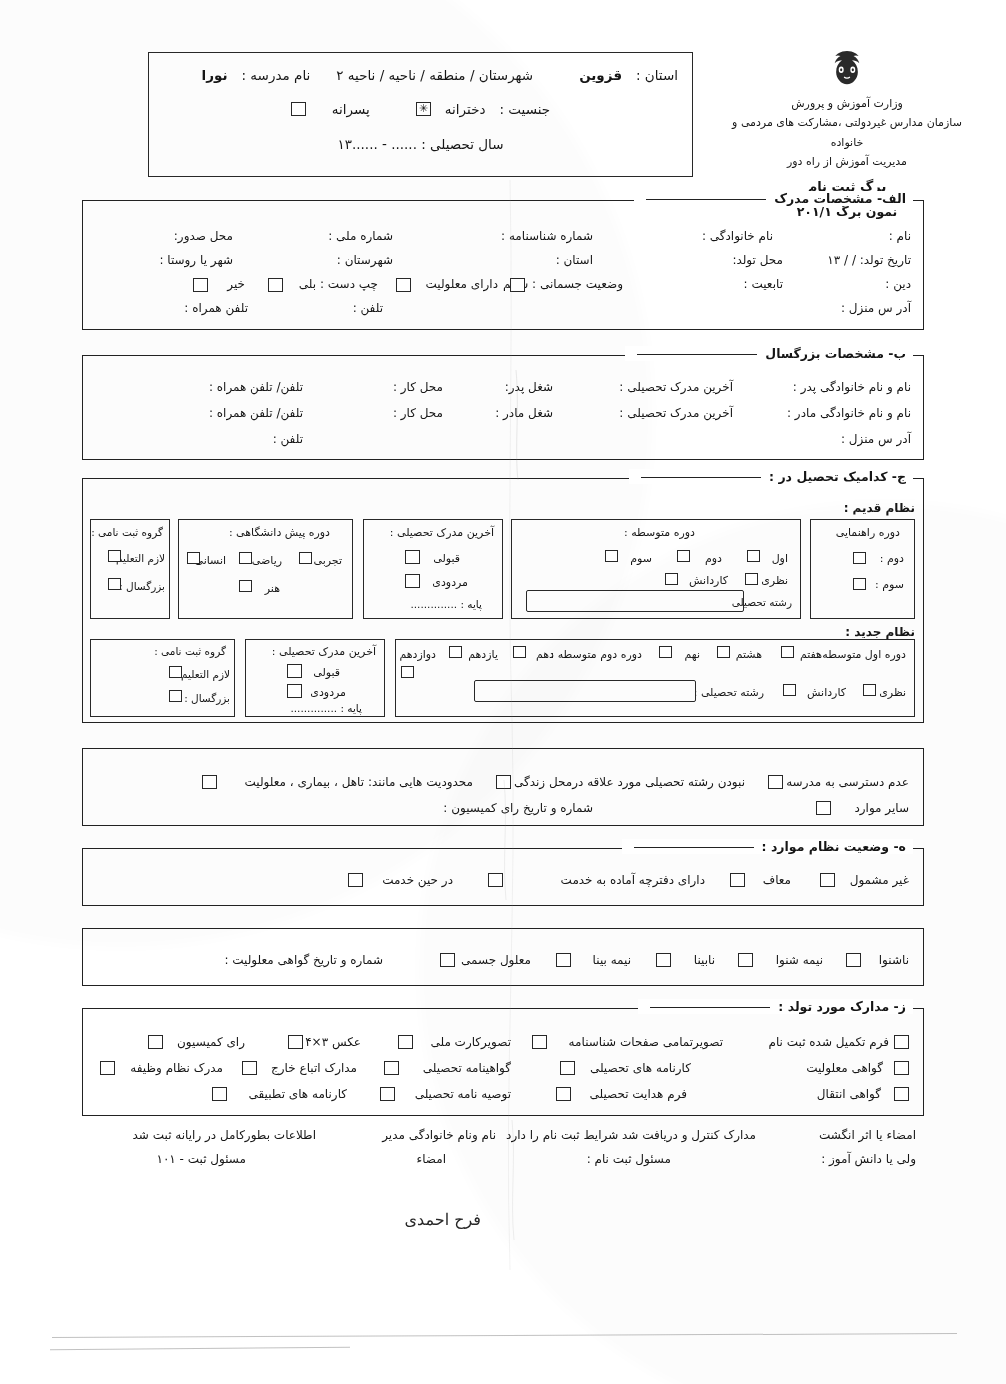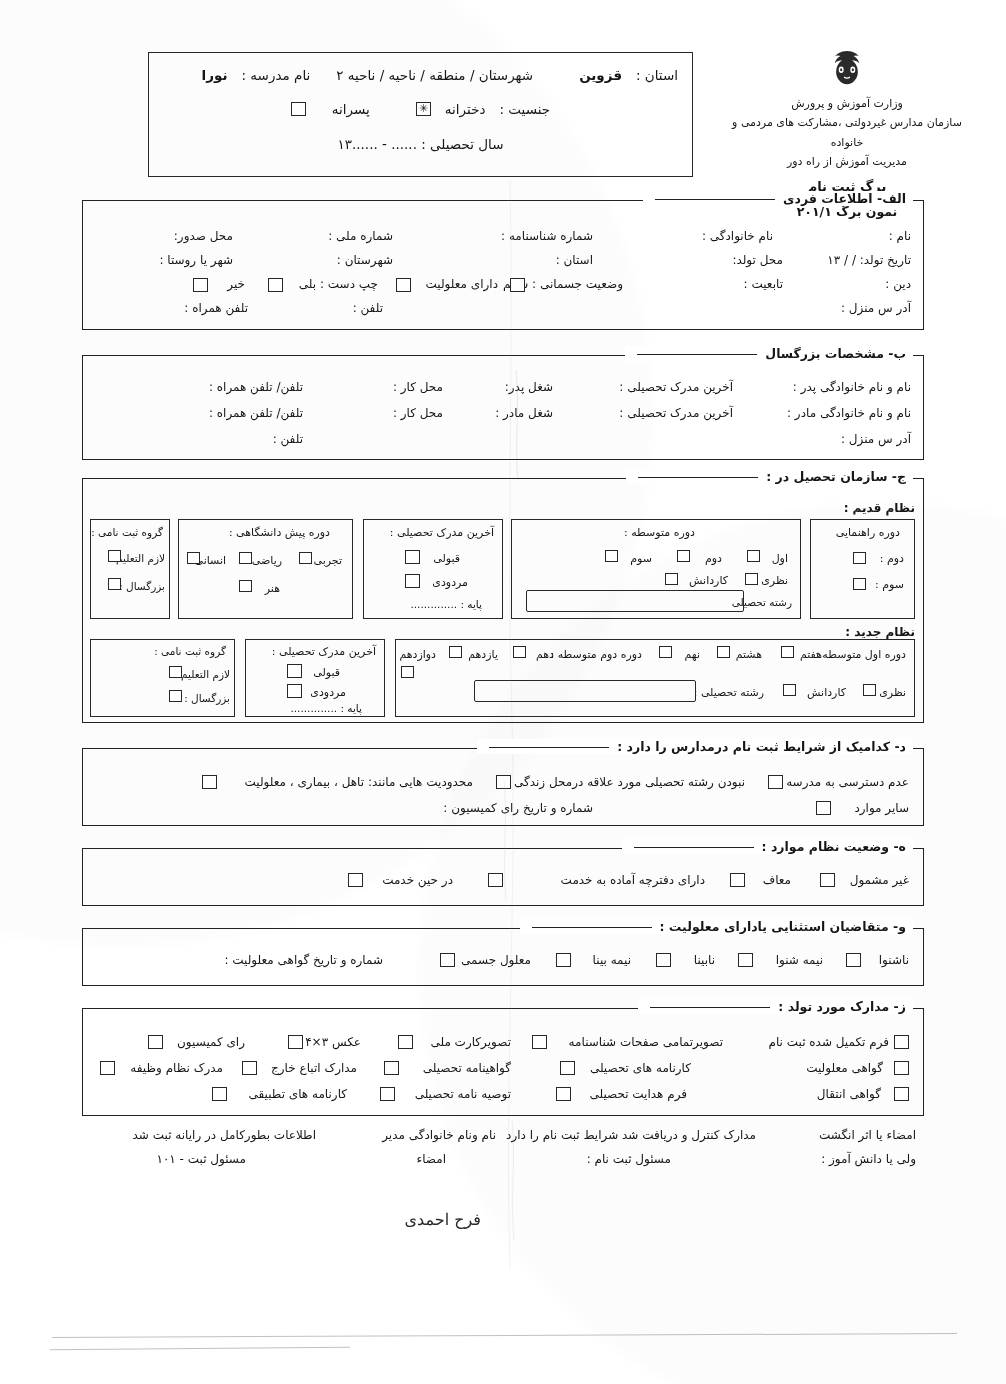--- a/index.html
+++ b/index.html
@@ -163,21 +163,21 @@
       <span class="gap-md"></span>
       <span class="cb"></span>
     </div>
     <div class="hdr-row hdr-r3">
       <span class="hdr-seg">سال تحصیلی : ...... - ......۱۳</span>
     </div>
   </div>
 
   <div class="section" style="left:82px;top:200px;width:842px;height:130px;">
     <div class="sec-title">
-      <span>الف- اطلاعات فردی</span><span class="rule"></span>
+      <span>الف- مشخصات مدرک</span><span class="rule"></span>
     </div>
 
     <div class="f" style="right:12px;top:28px;">نام :</div>
     <div class="f" style="right:150px;top:28px;">نام خانوادگی :</div>
     <div class="f" style="right:330px;top:28px;">شماره شناسنامه :</div>
     <div class="f" style="right:530px;top:28px;">شماره ملی :</div>
     <div class="f" style="right:690px;top:28px;">محل صدور:</div>
 
     <div class="f" style="right:12px;top:52px;">تاریخ تولد: / / ۱۳</div>
     <div class="f" style="right:140px;top:52px;">محل تولد:</div>
@@ -217,21 +217,21 @@
     <div class="f" style="right:370px;top:50px;">شغل مادر :</div>
     <div class="f" style="right:480px;top:50px;">محل کار :</div>
     <div class="f" style="right:620px;top:50px;">تلفن/ تلفن همراه :</div>
 
     <div class="f" style="right:12px;top:76px;">آدر س منزل :</div>
     <div class="f" style="right:620px;top:76px;">تلفن :</div>
   </div>
 
   <div class="section" style="left:82px;top:478px;width:842px;height:245px;">
     <div class="sec-title">
-      <span>ج- سازمان تحصیل در :</span><span class="rule"></span>
+      <span>ج- کدامیک تحصیل در :</span><span class="rule"></span>
     </div>
 
     <div class="f" style="right:8px;top:22px;font-weight:700;">نظام قدیم :</div>
 
     <div class="subbox" style="right:8px;top:40px;width:105px;height:100px;">
       <div class="f s" style="right:14px;top:6px;">دوره راهنمایی</div>
       <div class="f s" style="right:10px;top:32px;">دوم :</div>
       <span class="cb sm" style="position:absolute;right:48px;top:32px;"></span>
       <div class="f s" style="right:10px;top:58px;">سوم :</div>
       <span class="cb sm" style="position:absolute;right:48px;top:58px;"></span>
@@ -324,23 +324,20 @@
     <div class="subbox" style="right:688px;top:160px;width:145px;height:78px;">
       <div class="f xs" style="right:8px;top:5px;">گروه ثبت نامی :</div>
       <div class="f xs" style="right:4px;top:28px;">لازم التعلیم :</div>
       <span class="cb sm" style="position:absolute;right:52px;top:26px;"></span>
       <div class="f xs" style="right:4px;top:52px;">بزرگسال :</div>
       <span class="cb sm" style="position:absolute;right:52px;top:50px;"></span>
     </div>
   </div>
 
   <div class="section" style="left:82px;top:748px;width:842px;height:78px;">
-    <div class="sec-title">
-      <span>د- کدامیک از شرایط ثبت نام درمدارس را دارد :</span><span class="rule"></span>
-    </div>
 
     <div class="f" style="right:14px;top:26px;">عدم دسترسی به مدرسه</div>
     <span class="cb" style="position:absolute;right:140px;top:26px;"></span>
 
     <div class="f" style="right:178px;top:26px;">نبودن رشته تحصیلی مورد علاقه درمحل زندگی</div>
     <span class="cb" style="position:absolute;right:412px;top:26px;"></span>
 
     <div class="f" style="right:450px;top:26px;">محدودیت هایی مانند: تاهل ، بیماری ، معلولیت</div>
     <span class="cb" style="position:absolute;right:706px;top:26px;"></span>
 
@@ -361,23 +358,20 @@
     <span class="cb" style="position:absolute;right:178px;top:24px;"></span>
 
     <div class="f" style="right:218px;top:24px;">دارای دفترچه آماده به خدمت</div>
     <span class="cb" style="position:absolute;right:420px;top:24px;"></span>
 
     <div class="f" style="right:470px;top:24px;">در حین خدمت</div>
     <span class="cb" style="position:absolute;right:560px;top:24px;"></span>
   </div>
 
   <div class="section" style="left:82px;top:928px;width:842px;height:58px;">
-    <div class="sec-title">
-      <span>و- متقاضیان استثنایی یادارای معلولیت :</span><span class="rule"></span>
-    </div>
 
     <div class="f" style="right:14px;top:24px;">ناشنوا</div>
     <span class="cb" style="position:absolute;right:62px;top:24px;"></span>
 
     <div class="f" style="right:100px;top:24px;">نیمه شنوا</div>
     <span class="cb" style="position:absolute;right:170px;top:24px;"></span>
 
     <div class="f" style="right:208px;top:24px;">نابینا</div>
     <span class="cb" style="position:absolute;right:252px;top:24px;"></span>
 

